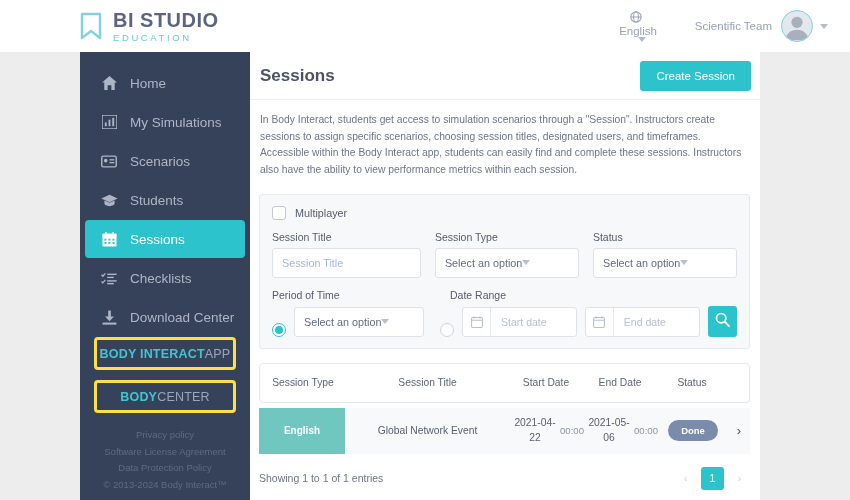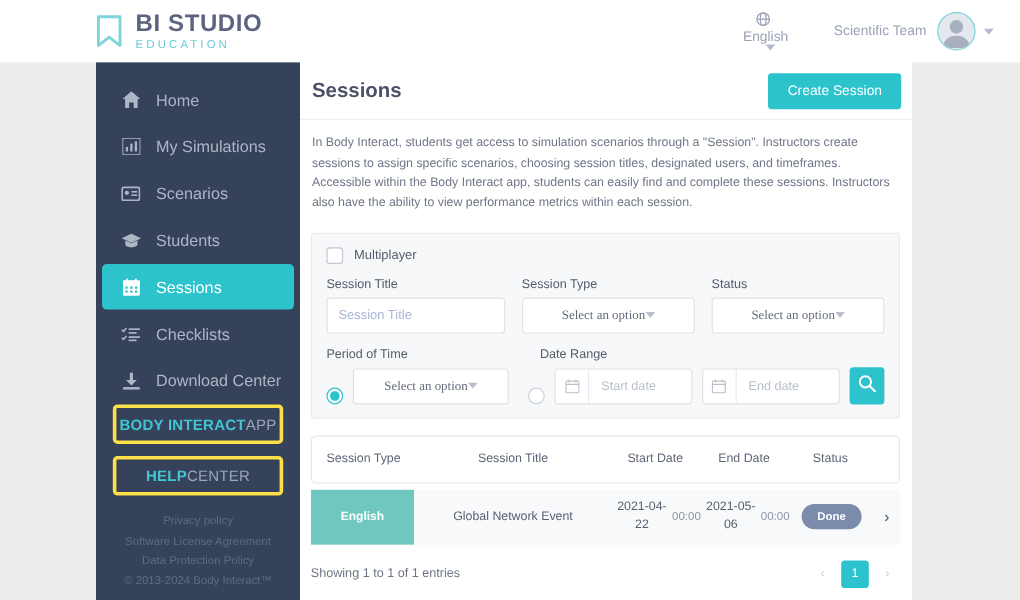--- a/index.html
+++ b/index.html
@@ -112,21 +112,21 @@
   .field:last-child { margin-right: 0; }
   .field-label {
     font-size: 10.5px; color: #555c6c; margin-bottom: 5px; display: block;
   }
   .input, .select {
     height: 30px; background: #fff; border: 1px solid #dfe2e7;
     border-radius: 3px; display: flex; align-items: center;
     padding: 0 9px; font-size: 10.8px; color: #98a0b0;
   }
   .input.placeholder { color: #a9b6d6; }
-  .select { justify-content: center; color: #646c7e; font-family: Liberation Serif, serif; }
+  .select { justify-content: flex-start; color: #646c7e; }
   .sel-caret {
     width: 0; height: 0;
     border-left: 4px solid transparent; border-right: 4px solid transparent;
     border-top: 5px solid #b9c0cc;
   }
   .w-title { width: 155px; }
   .w-type  { width: 150px; }
   .w-status{ width: 150px; }
 
   .row2 { display: flex; align-items: flex-end; margin-top: 11px; }
@@ -335,21 +335,21 @@
         </svg>
       </span>
       <span>Download Center</span>
     </div>
 
     <div class="side-btn">
       <b>BODY INTERACT</b>
       <span> APP</span>
     </div>
     <div class="side-btn">
-      <b>HELP</b>
+      <b>BODY</b>
       <span> CENTER</span>
     </div>
 
     <div class="side-footer">
       <div>Privacy policy</div>
       <div>Software License Agreement</div>
       <div>Data Protection Policy</div>
       <div>© 2013-2024 Body Interact™</div>
     </div>
   </div>

